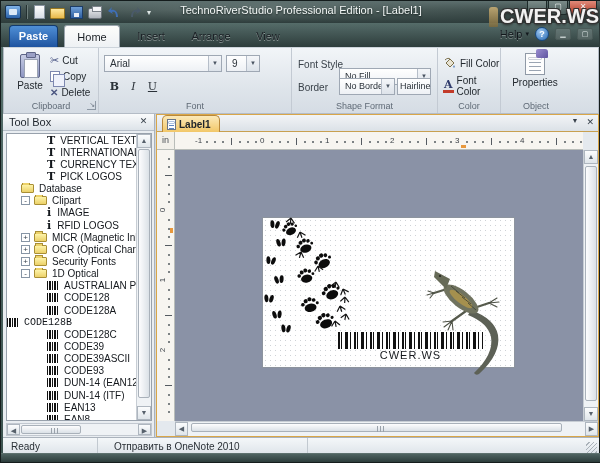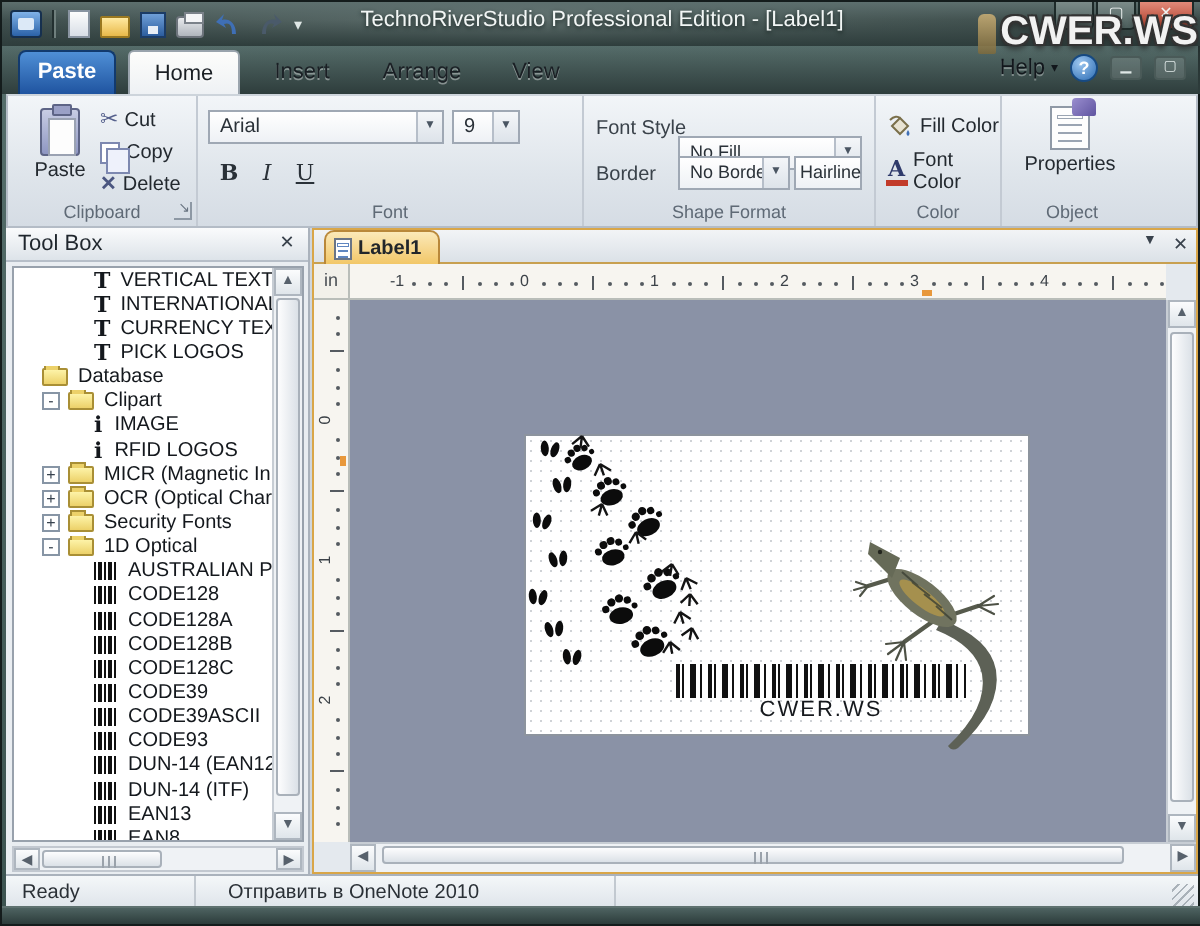--- a/index.html
+++ b/index.html
@@ -352,21 +352,21 @@
               <span>AUSTRALIAN POST 4-S</span>
             </div>
             <div class="trow" style="padding-left: 40px;">
               <span class="ic-bc"></span>
               <span>CODE128</span>
             </div>
             <div class="trow" style="padding-left: 40px;">
               <span class="ic-bc"></span>
               <span>CODE128A</span>
             </div>
-            <div class="trow" style="padding-left: 40px;">
+            <div class="trow" style=" font-family: Liberation Mono, monospace;">
               <span class="ic-bc"></span>
               <span>CODE128B</span>
             </div>
             <div class="trow" style="padding-left: 40px;">
               <span class="ic-bc"></span>
               <span>CODE128C</span>
             </div>
             <div class="trow" style="padding-left: 40px;">
               <span class="ic-bc"></span>
               <span>CODE39</span>

